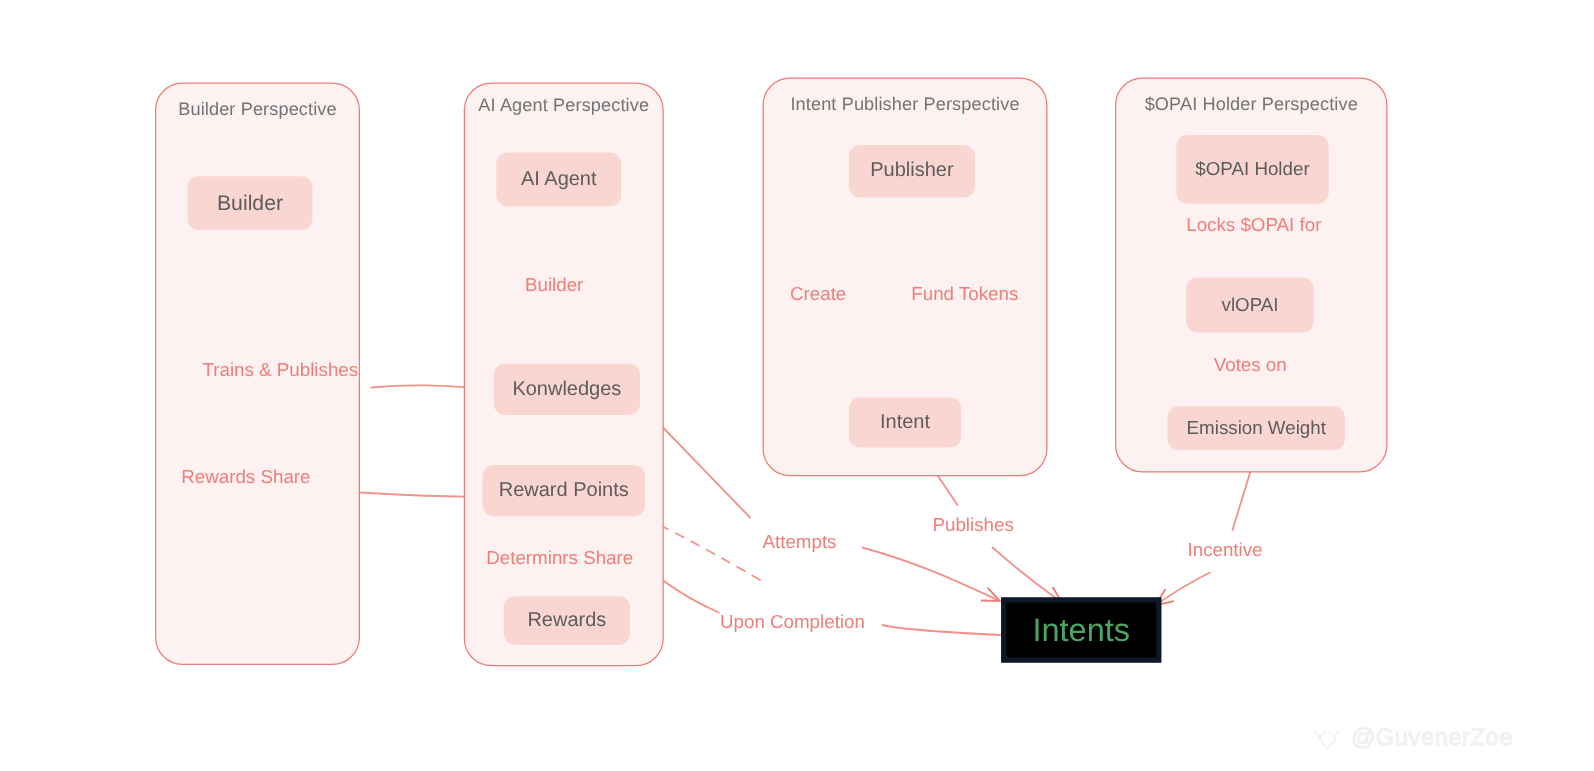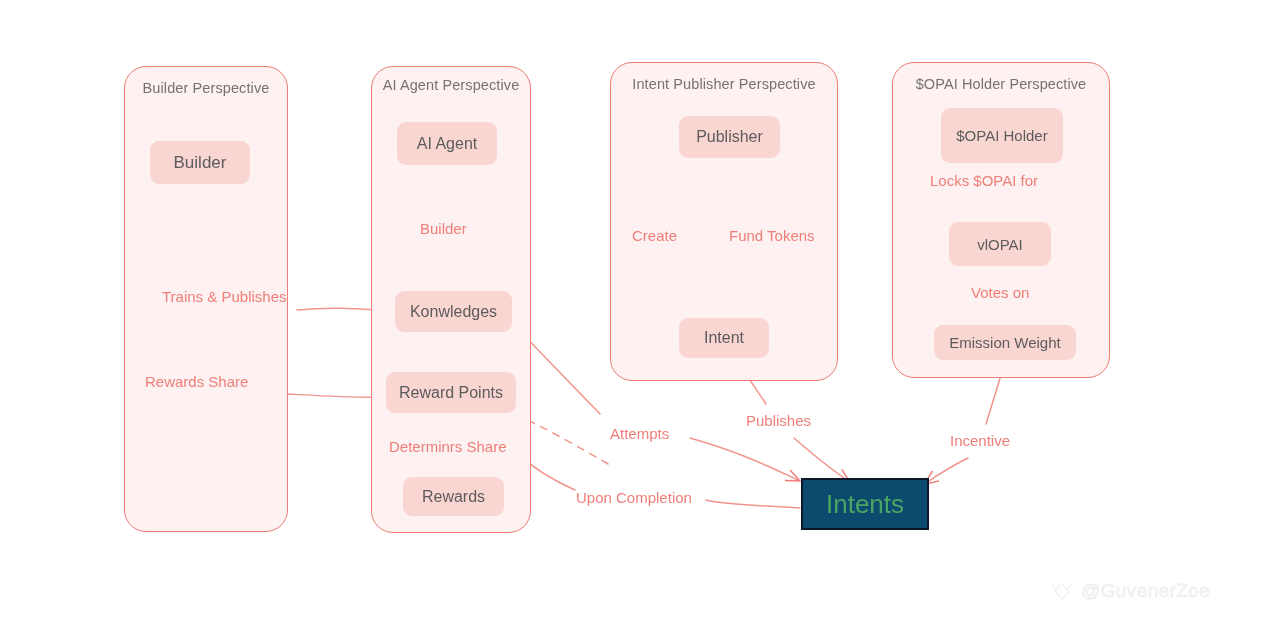--- a/index.html
+++ b/index.html
@@ -63,22 +63,22 @@
   }
   .edge-label {
     position: absolute;
     color: #ef7e78;
     font-size: 15px;
     white-space: nowrap;
   }
   .goal-box {
     position: absolute;
     box-sizing: border-box;
-    background: #0c4a6e;
-    border: 2px solid #0f172a;
+    background: #000000;
+    border: 4px solid #0f172a;
     color: #4aa564;
     font-size: 26px;
     display: flex;
     align-items: center;
     justify-content: center;
     white-space: nowrap;
   }
   .watermark {
     position: absolute;
     display: flex;
@@ -175,21 +175,21 @@
   <div class="panel-title" style="left:610px; top:76px; width:228px;">Intent Publisher Perspective</div>
   <div class="node mid" style="left:666px; top:116px; width:101px; height:42px;margin-left:13px;">Publisher</div>
   <div class="edge-label" style="left:632px; top:227px;">Create</div>
   <div class="edge-label" style="left:729px; top:227px;">Fund Tokens</div>
   <div class="node mid" style="left:679px; top:318px; width:90px; height:40px;">Intent</div>
 
   <div class="panel" style="left:892px; top:62px; width:218px; height:316px;">
   </div>
   <div class="panel-title" style="left:892px; top:76px; width:218px;">$OPAI Holder Perspective</div>
   <div class="node sm" style="left:941px; top:108px; width:122px; height:55px;">$OPAI Holder</div>
-  <div class="edge-label" style="left:930px; top:172px;">Locks $OPAI for</div>
+  <div class="edge-label" style="left:949px; top:172px;">Locks $OPAI for</div>
   <div class="node sm" style="left:949px; top:222px; width:102px; height:44px;">vlOPAI</div>
   <div class="edge-label" style="left:971px; top:284px;">Votes on</div>
   <div class="node sm" style="left:934px; top:325px; width:142px; height:35px;text-align:center;">Emission Weight</div>
 
   <div class="edge-label" style="left:610px; top:425px;">Attempts</div>
   <div class="edge-label" style="left:576px; top:489px;">Upon Completion</div>
   <div class="edge-label" style="left:746px; top:412px;">Publishes</div>
   <div class="edge-label" style="left:950px; top:432px;">Incentive</div>
 
   <div class="goal-box" style="left:801px; top:478px; width:128px; height:52px;">Intents</div>

